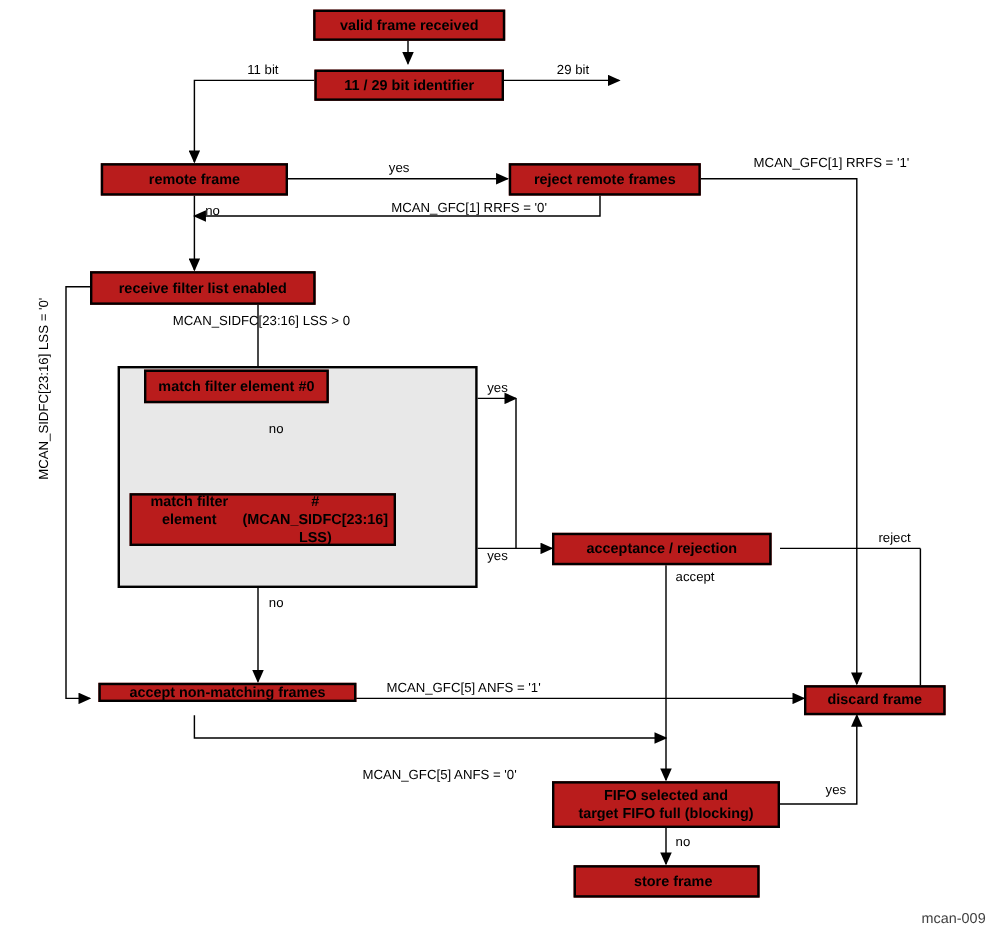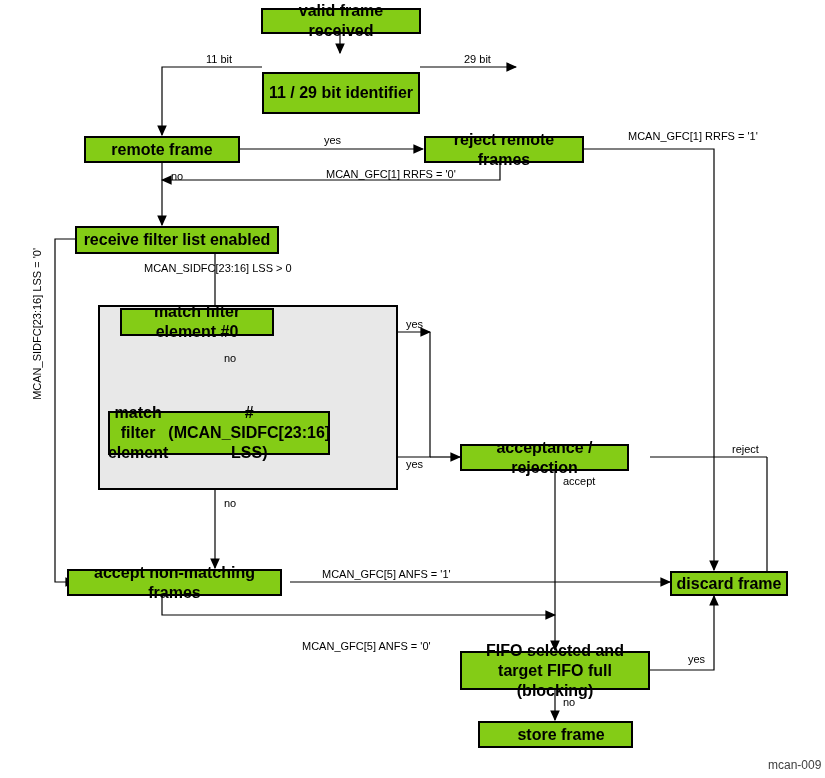--- a/index.html
+++ b/index.html
@@ -9,26 +9,26 @@
     background: #fff;
   }
   .canvas {
     position: relative;
     width: 825px;
     height: 778px;
   }
   .box {
     position: absolute;
     border: 2px solid #000;
-    background: #84cc16;
+    background: #b91c1c;
     text-align: center;
     display: flex;
     align-items: center;
     justify-content: center;
-    font-size: 16px;
+    font-size: 12px;
     font-weight: bold;
     padding: 2px 4px;
     box-sizing: border-box;
     line-height: 1.25;
   }
   .shaded {
     position: absolute;
     background: #e8e8e8;
     border: 2px solid #000;
     box-sizing: border-box;
@@ -99,36 +99,36 @@
 
     <path d="M162,596 L162,615 L555,615" marker-end="url(#ah)"></path>
 
     <path d="M650,670 L714,670 L714,596" marker-end="url(#ah)"></path>
 
     <line x1="555" y1="690" x2="555" y2="720" marker-end="url(#ah)"></line>
   </g>
 </svg>
 
 <div class="box" style="left:261px;top:8px;width:160px;height:26px;">valid frame received</div>
-<div class="box" style="left:262px;top:72px;width:158px;height:42px;">11 / 29 bit identifier</div>
+<div class="box" style="left:262px;top:58px;width:158px;height:26px;">11 / 29 bit identifier</div>
 <div class="box" style="left:84px;top:136px;width:156px;height:27px;">remote frame</div>
 <div class="box" style="left:424px;top:136px;width:160px;height:27px;">reject remote frames</div>
-<div class="box" style="left:75px;top:226px;width:204px;height:28px;">receive filter list enabled</div>
+<div class="box" style="left:75px;top:226px;width:188px;height:28px;">receive filter list enabled</div>
 
 <div class="shaded" style="left:98px;top:305px;width:300px;height:185px;"></div>
 <div class="box" style="left:120px;top:308px;width:154px;height:28px;">match filter element #0</div>
 <div class="box" style="left:108px;top:411px;width:222px;height:44px;">
   <div style="display:flex;flex-direction:row;">
     <span>match filter element</span>
     <span>#(MCAN_SIDFC[23:16] LSS)</span>
   </div>
 </div>
 
-<div class="box" style="left:460px;top:444px;width:169px;height:27px;">acceptance / rejection</div>
-<div class="box" style="left:67px;top:569px;width:215px;height:27px;">accept non-matching frames</div>
+<div class="box" style="left:460px;top:444px;width:183px;height:27px;">acceptance / rejection</div>
+<div class="box" style="left:82px;top:569px;width:215px;height:16px;">accept non-matching frames</div>
 <div class="box" style="left:670px;top:571px;width:118px;height:25px;">discard frame</div>
 <div class="box" style="left:460px;top:651px;width:190px;height:39px;">
   <div style="display:flex;flex-direction:column;">
     <span>FIFO selected and</span>
     <span>target FIFO full (blocking)</span>
   </div>
 </div>
 <div class="box" style="left:478px;top:721px;width:155px;height:27px;padding-left:15px;">store frame</div>
 
 <span class="label" style="left:206px;top:53px;">11 bit</span>

